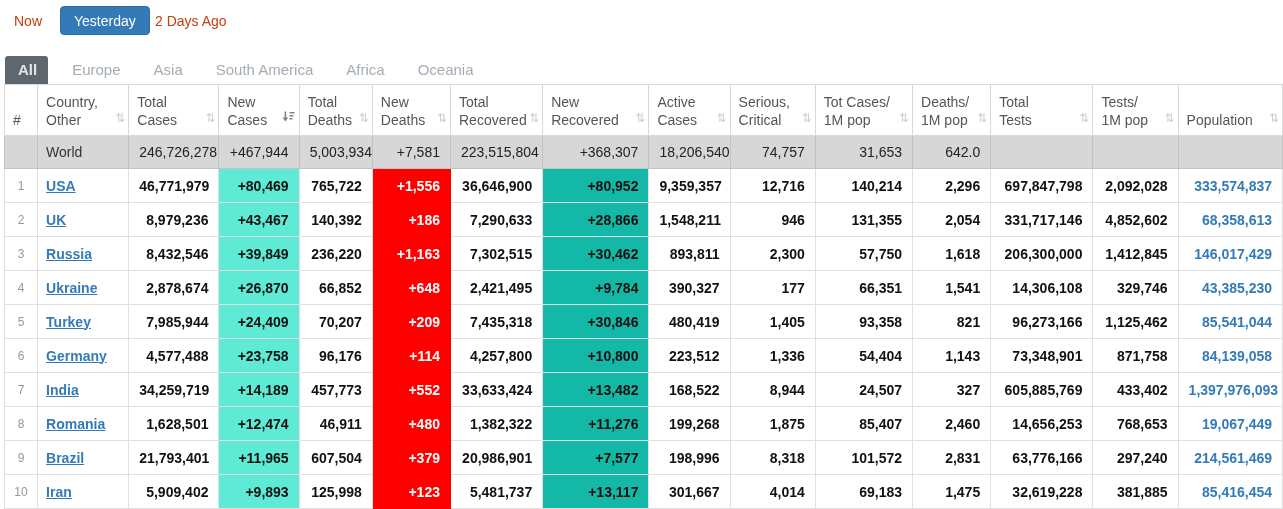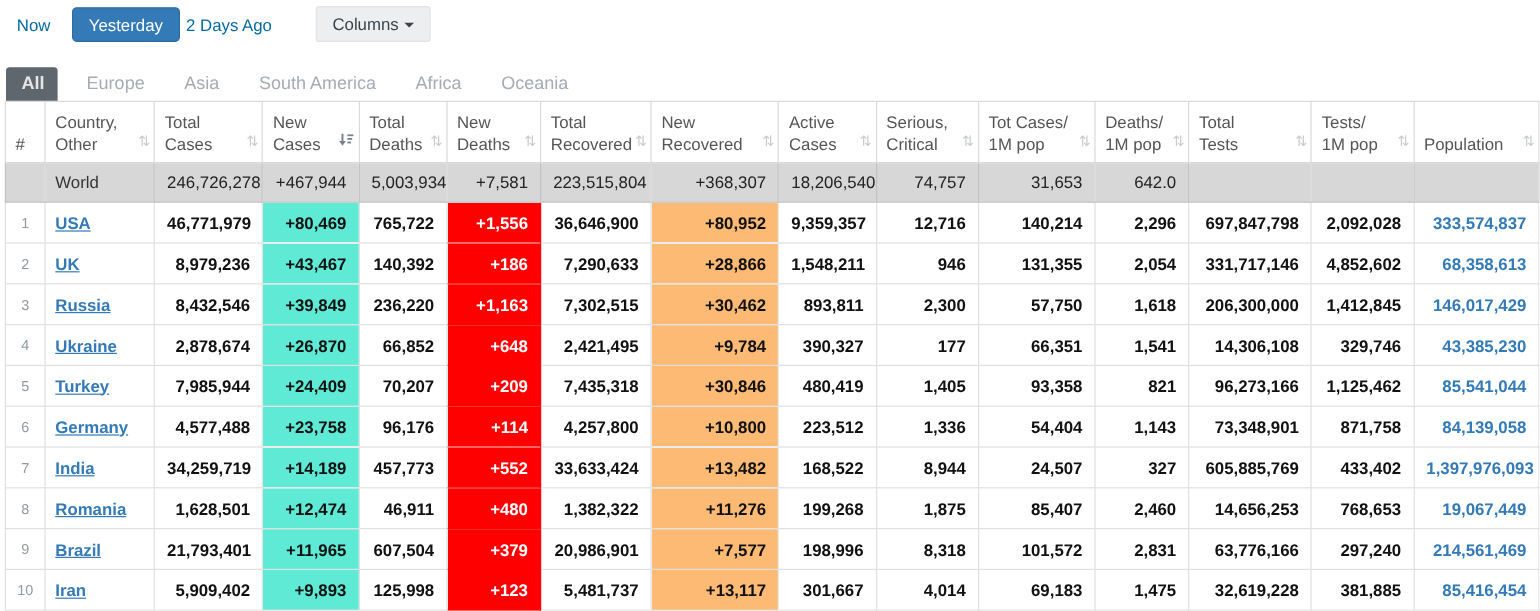--- a/index.html
+++ b/index.html
@@ -1,21 +1,21 @@
 <!DOCTYPE html>
 <html><head>
 <meta charset="utf-8">
 <style>
   * { margin:0; padding:0; box-sizing:border-box; }
   html,body { width:1283px; height:509px; overflow:hidden; background:#fff;
     font-family:"Liberation Sans", sans-serif; }
 
   
   .toolbar { position:relative; height:46px; }
-  .time-link { position:absolute; top:13px; font-size:14px; color:#0369a1; cursor:pointer; text-decoration:none; }
+  .time-link { position:absolute; top:13px; font-size:14px; color:#c2410c; cursor:pointer; text-decoration:none; }
   .now-link { left:14px; }
   .two-days-link { left:155px; }
   .btn-yesterday { position:absolute; left:60px; top:6px; height:29px; padding:0 13px;
     background:#337ab7; border:1px solid #2e6da4; border-radius:4px;
     color:#fff; font-size:14px; font-family:inherit; cursor:pointer; }
   .btn-columns { position:absolute; left:263px; top:5px; height:30px; padding:0 13px;
     background:#eceeef; border:1px solid #e2e4e5; border-radius:3px;
     color:#39434c; font-size:14px; font-family:inherit; cursor:pointer; }
   .btn-columns .caret { display:inline-block; width:0; height:0; margin-left:5px; vertical-align:middle;
     border-left:4px solid transparent; border-right:4px solid transparent; border-top:4px solid #39434c; }
@@ -38,35 +38,34 @@
     font-family:"DejaVu Sans", sans-serif; }
   thead th .sort-desc-icon { position:absolute; right:4px; bottom:8px; }
 
   tbody td { height:34px; border:1px solid #e0e0e0; font-size:14px; font-weight:700; color:#111;
     text-align:right; padding:0 10px; white-space:nowrap; overflow:hidden; }
   td.cell-rank { text-align:center; color:#909aa0; font-weight:400; font-size:12px; padding:0 2px; }
   td.cell-country { text-align:left; padding:4px 8px; }
   .country-link { color:#337ab7; font-weight:700; text-decoration:underline; cursor:pointer; }
   td.bg-yellow { background:#5eead4; }
   td.bg-red { background:#FF0000; border-color:#FF0000; color:#fff; }
-  td.bg-green { background:#fdba74; }
+  td.bg-green { background:#14b8a6; }
   td.cell-population { color:#337ab7; cursor:pointer; }
 
   tr.world-row td { background:#D7D7D7; border-color:#c3c3c3; font-weight:400; color:#222; height:33px; }
   tr.world-row td.cell-country { font-weight:400; color:#333; }
   tr.world-row td.cell-population { color:#222; cursor:default; }
 </style>
 </head>
 <body>
 
 <div class="toolbar">
   <a class="time-link now-link">Now</a>
   <button class="btn-yesterday">Yesterday</button>
   <a class="time-link two-days-link">2 Days Ago</a>
-  <button class="btn-columns"><span>Columns</span><span class="caret"></span></button>
 </div>
 
 <div class="tabs" id="continent-tabs">
     <span class="tab active">All</span>
     <span class="tab">Europe</span>
     <span class="tab">Asia</span>
     <span class="tab">South America</span>
     <span class="tab">Africa</span>
     <span class="tab">Oceania</span>
   </div>

